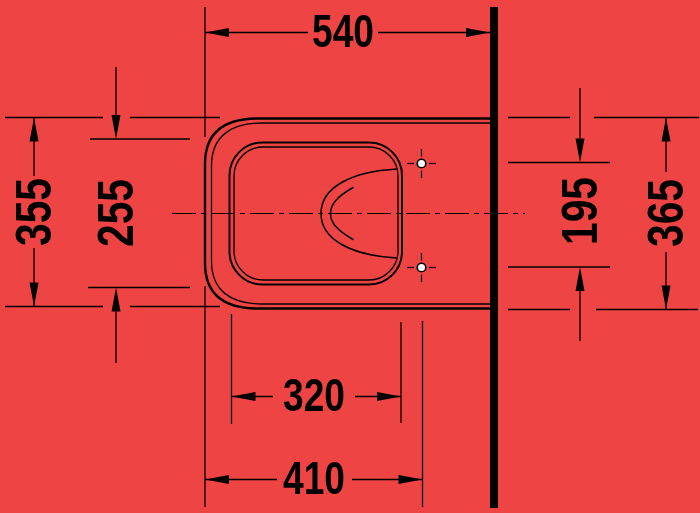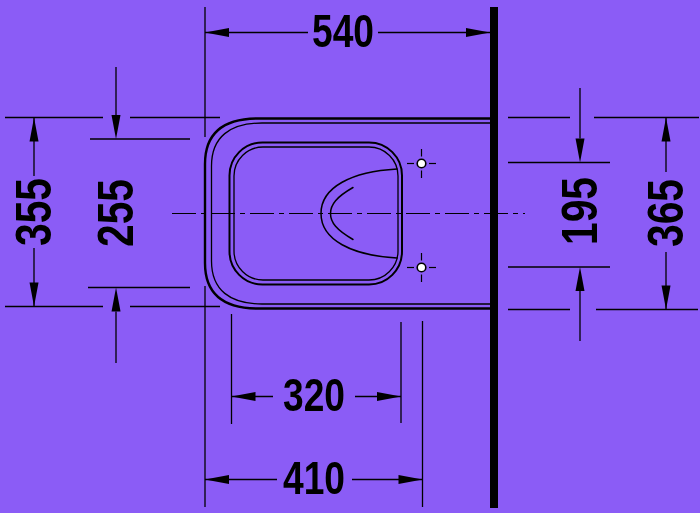--- a/index.html
+++ b/index.html
@@ -1,20 +1,20 @@
 <!DOCTYPE html>
 <html><head>
 <meta charset="utf-8">
 <style>
   html, body { margin: 0; padding: 0; background: #ffffff; }
   .canvas {
     position: relative;
     width: 700px;
     height: 513px;
-    background: #8b5cf6;
+    background: #ef4444;
     overflow: hidden;
   }
   svg { display: block; }
   .thin   { stroke: #000; stroke-width: 1.3; fill: none; }
   .outer  { stroke: #000; stroke-width: 2.4; fill: none; stroke-linejoin: round; }
   .mid    { stroke: #000; stroke-width: 2.0; fill: none; }
   .fine   { stroke: #000; stroke-width: 1.3; fill: none; }
   .curve  { stroke: #000; stroke-width: 1.5; fill: none; stroke-linecap: round; }
   .cl     { stroke: #000; stroke-width: 1.2; fill: none; }
   .arrow  { fill: #000; stroke: none; }

